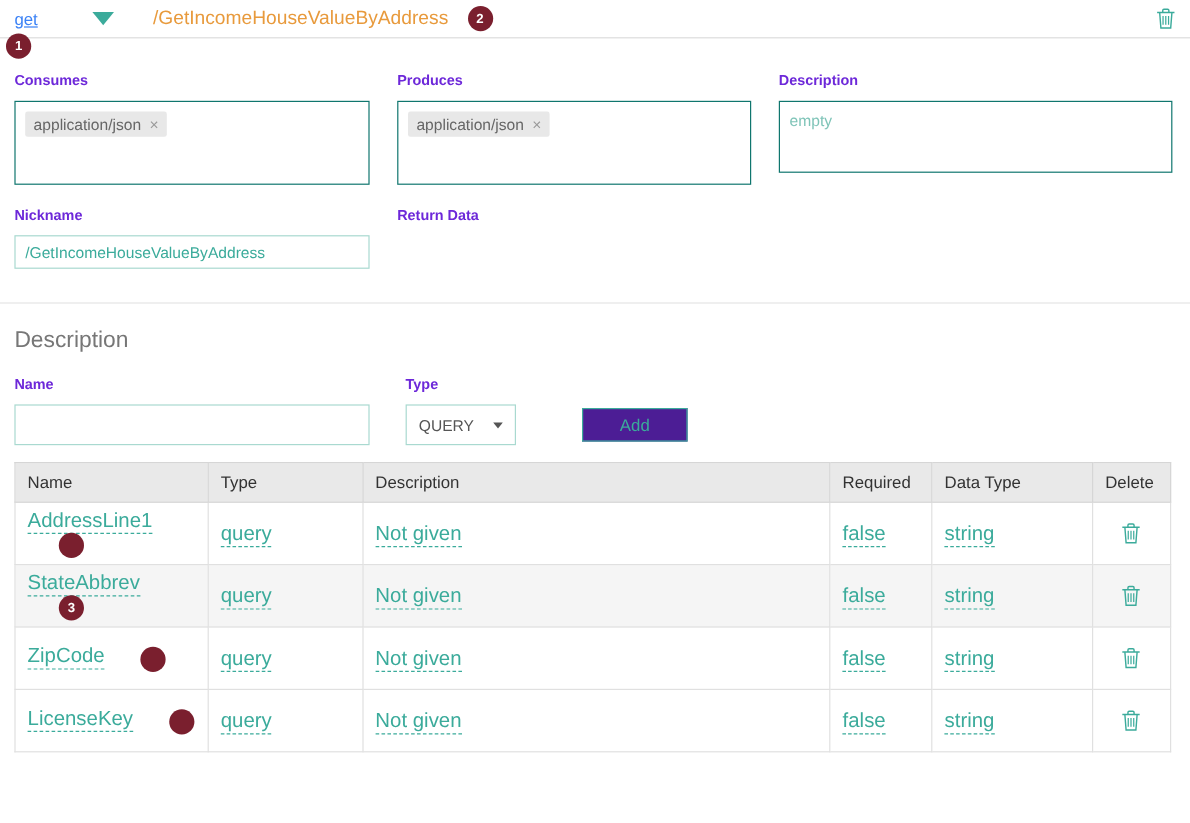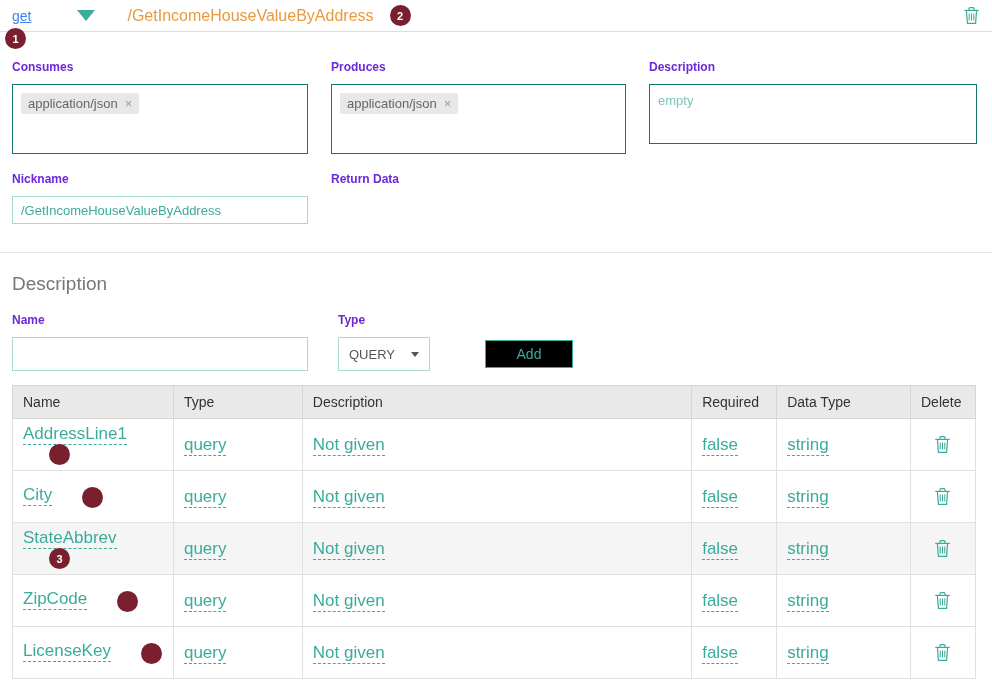--- a/index.html
+++ b/index.html
@@ -96,21 +96,21 @@
   .type-select-value { color:#555; font-size:13px; }
   .select-caret {
     width:0; height:0;
     border-left:4px solid transparent;
     border-right:4px solid transparent;
     border-top:5px solid #555;
   }
   .add-button {
     margin-left:55px; margin-bottom:3px;
     width:88px; height:28px;
-    border:1px solid #3BAB9B; background:#000000;
+    border:1px solid #3BAB9B; background:#4c1d95;
     color:#3BAB9B; font-size:14px; cursor:pointer;
     font-family:"Liberation Sans", sans-serif;
   }
 
   
   table.params-table {
     border-collapse:collapse;
     width:964px;
     margin-top:14px;
     border:1px solid #cfcfcf;
@@ -262,24 +262,24 @@
       <a class="link">string</a>
     </td>
     <td class="cell-delete">
       <button class="icon-btn">
         <svg width="17" height="19">
                   <use href="#trash-sym"></use>
                 </svg>
       </button>
     </td>
   </tr>
-          <tr>
-    <td>
-      <a class="link">City</a>
-      <span class="badge row-badge" hidden=""></span>
+          <tr class="highlight">
+    <td>
+      <a class="link">StateAbbrev</a>
+      <span class="badge row-badge">3</span>
     </td>
     <td>
       <a class="link">query</a>
     </td>
     <td>
       <a class="link">Not given</a>
     </td>
     <td>
       <a class="link">false</a>
     </td>
@@ -287,24 +287,24 @@
       <a class="link">string</a>
     </td>
     <td class="cell-delete">
       <button class="icon-btn">
         <svg width="17" height="19">
                   <use href="#trash-sym"></use>
                 </svg>
       </button>
     </td>
   </tr>
-          <tr class="highlight">
-    <td>
-      <a class="link">StateAbbrev</a>
-      <span class="badge row-badge">3</span>
+          <tr>
+    <td>
+      <a class="link">ZipCode</a>
+      <span class="badge row-badge" hidden=""></span>
     </td>
     <td>
       <a class="link">query</a>
     </td>
     <td>
       <a class="link">Not given</a>
     </td>
     <td>
       <a class="link">false</a>
     </td>
@@ -314,21 +314,21 @@
     <td class="cell-delete">
       <button class="icon-btn">
         <svg width="17" height="19">
                   <use href="#trash-sym"></use>
                 </svg>
       </button>
     </td>
   </tr>
           <tr>
     <td>
-      <a class="link">ZipCode</a>
+      <a class="link">LicenseKey</a>
       <span class="badge row-badge" hidden=""></span>
     </td>
     <td>
       <a class="link">query</a>
     </td>
     <td>
       <a class="link">Not given</a>
     </td>
     <td>
       <a class="link">false</a>
@@ -337,42 +337,17 @@
       <a class="link">string</a>
     </td>
     <td class="cell-delete">
       <button class="icon-btn">
         <svg width="17" height="19">
                   <use href="#trash-sym"></use>
                 </svg>
       </button>
     </td>
   </tr>
-          <tr>
-    <td>
-      <a class="link">LicenseKey</a>
-      <span class="badge row-badge" hidden=""></span>
-    </td>
-    <td>
-      <a class="link">query</a>
-    </td>
-    <td>
-      <a class="link">Not given</a>
-    </td>
-    <td>
-      <a class="link">false</a>
-    </td>
-    <td>
-      <a class="link">string</a>
-    </td>
-    <td class="cell-delete">
-      <button class="icon-btn">
-        <svg width="17" height="19">
-                  <use href="#trash-sym"></use>
-                </svg>
-      </button>
-    </td>
-  </tr>
         </tbody>
     </table>
   </section>
 
 </div>
 
 </body></html>

